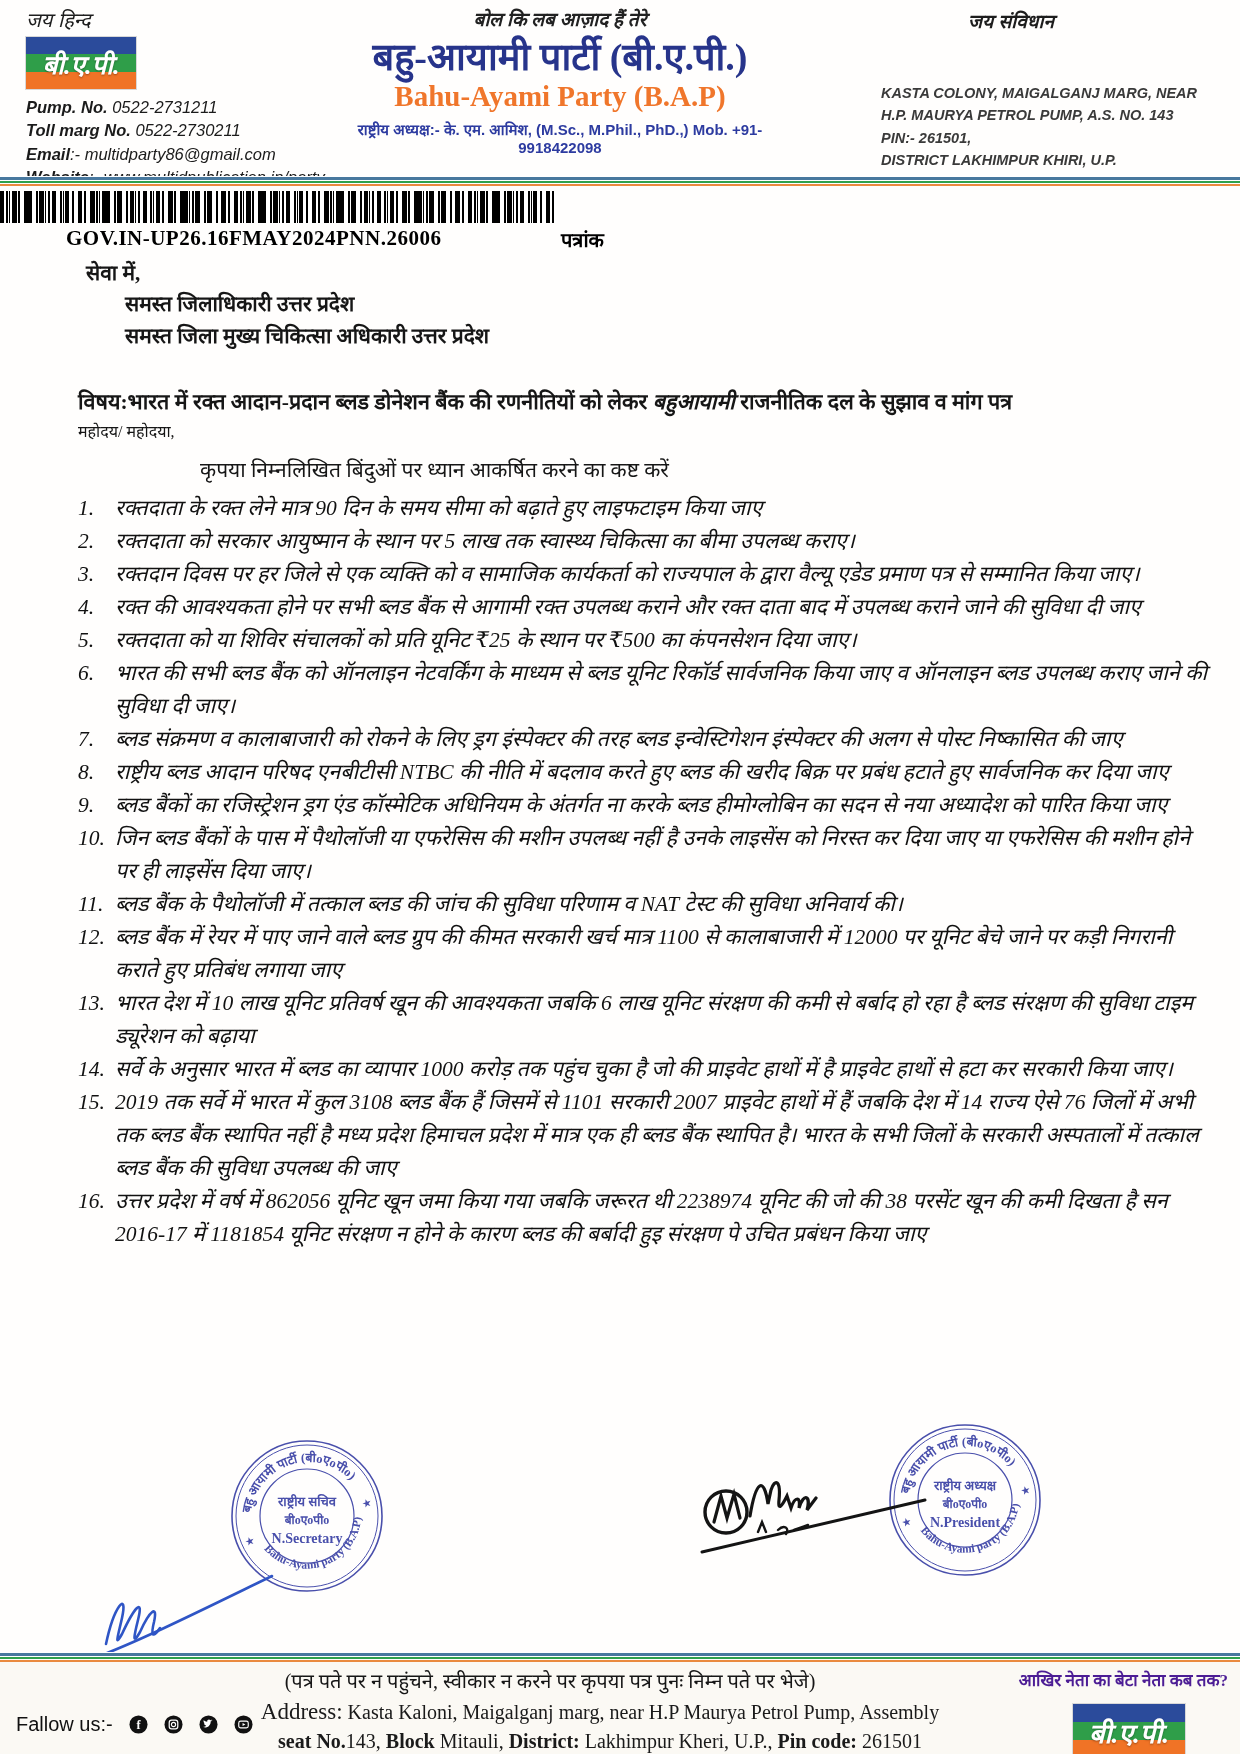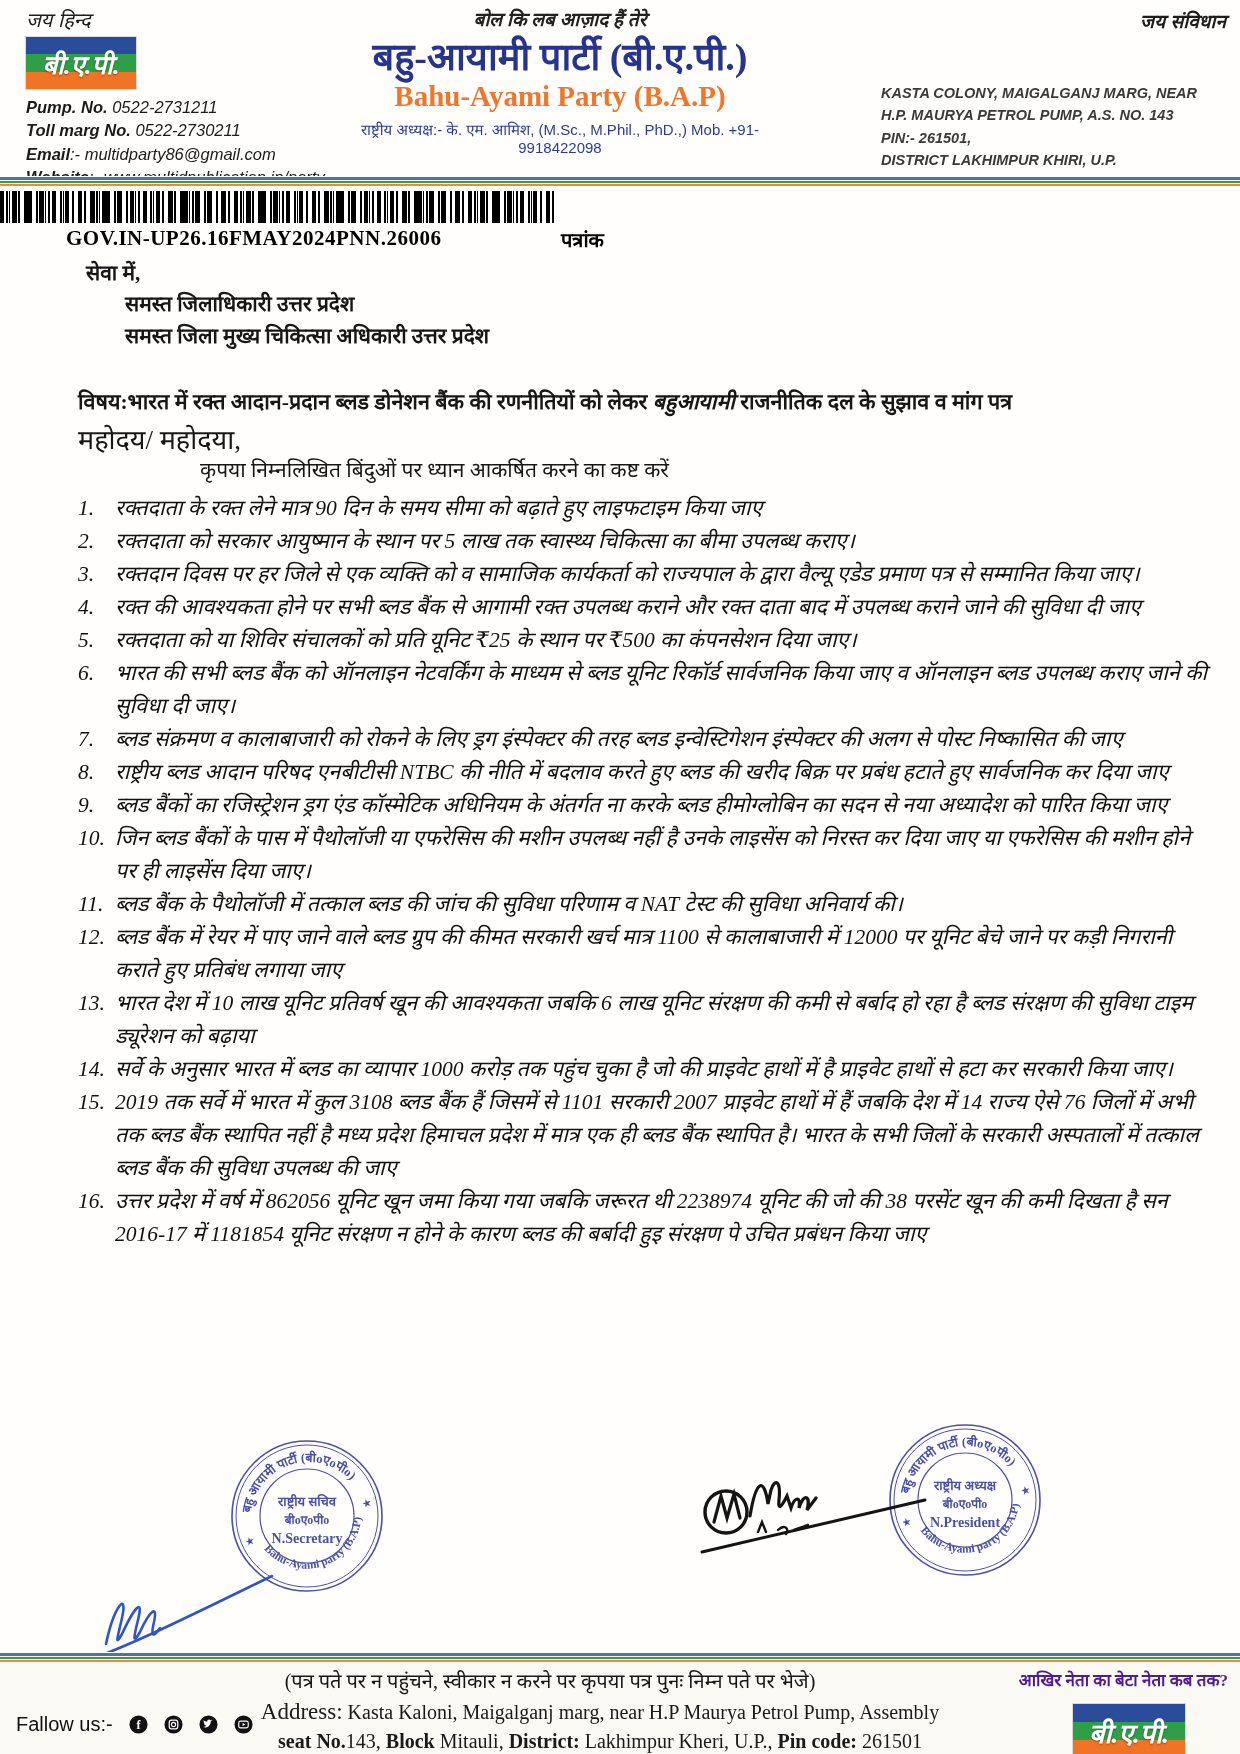--- a/index.html
+++ b/index.html
@@ -23,24 +23,24 @@
     color:#ffffff; font-family:"Liberation Serif",serif; font-style:italic;
     font-weight:700; font-size:26px; text-shadow:0 1px 2px rgba(0,0,0,.35);
   }
   .contact { margin-top:7px; font-size:16.5px; font-style:italic; line-height:1.42; color:#1b1b1b; }
   .contact b { font-weight:700; }
 
   .hdr-center { position:absolute; left:330px; top:6px; width:460px; text-align:center; }
   .slogan-top { font-size:19px; font-weight:700; font-style:italic; color:#222; }
   .party-hi { margin-top:6px; font-size:38px; font-weight:700; color:#27348b; line-height:1.05; }
   .party-en { margin-top:2px; font-size:29px; font-weight:700; color:#f0762b; font-family:"Liberation Serif",serif; }
-  .president-line { margin-top:6px; font-size:15px; font-weight:400; color:#2d3ba0; font-family:"Liberation Sans",sans-serif; }
+  .president-line { margin-top:6px; font-size:15px; font-weight:700; color:#2d3ba0; font-family:"Liberation Sans",sans-serif; }
 
   .hdr-right { position:absolute; right:14px; top:8px; width:430px; font-family:"Liberation Sans","DejaVu Sans",sans-serif; }
-  .jai-samvidhan { text-align:right; font-size:19px; font-weight:700; font-style:italic; color:#1d1d1d; }
+  .jai-samvidhan { text-align:center; font-size:19px; font-weight:700; font-style:italic; color:#1d1d1d; }
   .hdr-address { margin-top:48px; margin-left:85px; font-size:14.5px; font-weight:700; font-style:italic; color:#3a3a3a; line-height:1.55; }
 
   .tricolor-rule { position:absolute; left:0; right:0; height:10px;
     background:linear-gradient(#ffffff 0 1px,#48789e 1px 4px,#ffffff 4px 5px,#2fa14c 5px 7px,#ffffff 7px 8px,#ea8a3f 8px 10px);
   }
   .rule-top { top:176px; }
   .rule-bottom { top:1652px; }
 
   
   .barcode { position:absolute; left:0; top:191px; width:558px; height:32px; background-color:#ffffff;
@@ -51,21 +51,21 @@
   }
   .ref-code { position:absolute; left:66px; top:226px; font-size:21px; font-weight:700; letter-spacing:.5px; color:#000; }
   .patrank { position:absolute; left:561px; top:226px; font-size:20px; font-weight:700; color:#000; }
 
   
   .seva { position:absolute; left:86px; top:258px; font-size:21px; font-weight:700; }
   .addr1 { position:absolute; left:125px; top:289px; font-size:21px; font-weight:700; }
   .addr2 { position:absolute; left:125px; top:321px; font-size:21px; font-weight:700; }
   .subject { position:absolute; left:78px; top:386px; width:1140px; font-size:21.5px; font-weight:700; }
   .subject .ital { font-style:italic; }
-  .greeting { position:absolute; left:78px; top:420px; font-size:27px; }
+  .greeting { position:absolute; left:78px; top:420px; font-size:16px; }
   .request { position:absolute; left:200px; top:455px; font-size:21px; }
 
   ol.points { position:absolute; left:78px; top:492px; width:1135px;
     list-style:none; counter-reset:pt;font-style:italic; }
   ol.points li { position:relative; counter-increment:pt; padding-left:37px;
     font-size:21.5px; line-height:33px; color:#111; }
   ol.points li::before { content:counter(pt) "."; position:absolute; left:0; top:0;
     font-family:"Liberation Serif",serif; font-size:21.5px; }
 
   

